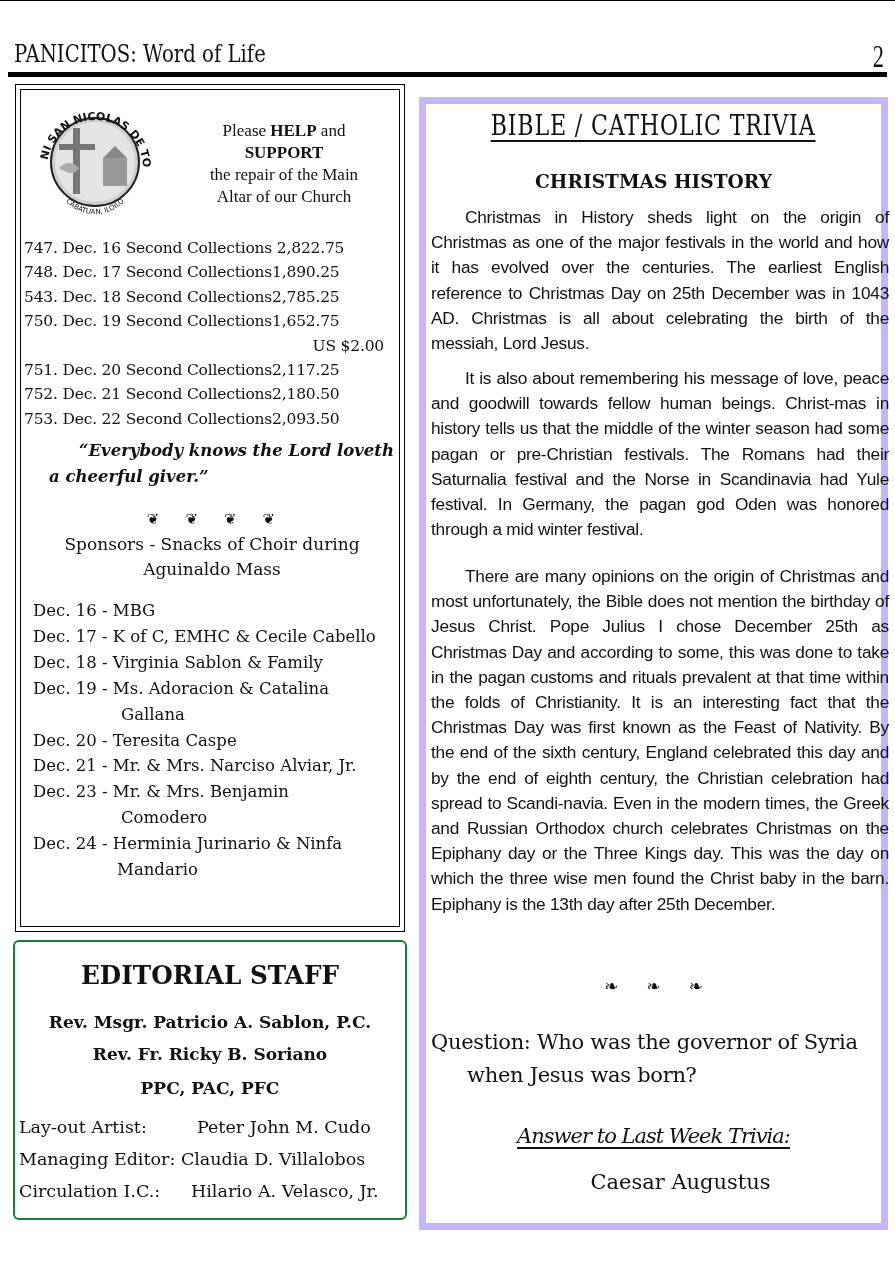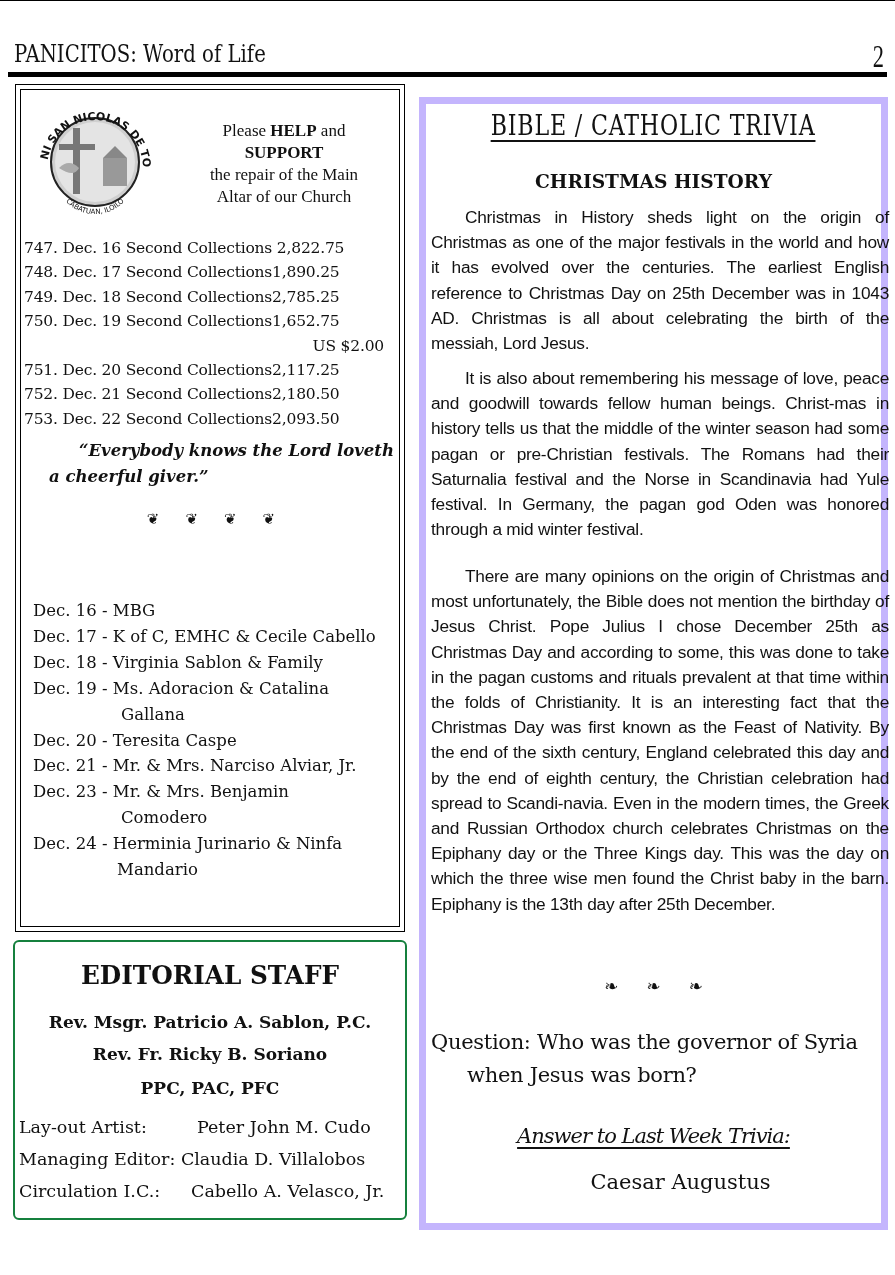--- a/index.html
+++ b/index.html
@@ -173,37 +173,41 @@
     <div class="help">
       <div><span>Please </span><b>HELP</b><span> and</span></div>
       <div><b>SUPPORT</b></div>
       <div>the repair of the Main</div>
       <div>Altar  of our Church</div>
     </div>
 
     <div class="collections">
       <div class="row"><span>747.</span> <span>Dec. 16</span> <span>Second Collections</span><span> 2,822.75</span></div>
       <div class="row"><span>748.</span> <span>Dec. 17</span> <span>Second Collections</span><span>1,890.25</span></div>
-      <div class="row"><span>749.</span> <span>Dec. 18</span> <span>Second Collections</span><span>2,785.25</span></div>
+      <div class="row"><span>543.</span> <span>Dec. 18</span> <span>Second Collections</span><span>2,785.25</span></div>
       <div class="row"><span>750.</span> <span>Dec. 19</span> <span>Second Collections</span><span>1,652.75</span></div>
       <div class="row usd">US $2.00</div>
       <div class="row"><span>751.</span> <span>Dec. 20</span> <span>Second Collections</span><span>2,117.25</span></div>
       <div class="row"><span>752.</span> <span>Dec. 21</span> <span>Second Collections</span><span>2,180.50</span></div>
       <div class="row"><span>753.</span> <span>Dec. 22</span> <span>Second Collections</span><span>2,093.50</span></div>
     </div>
 
     <div class="quote">
       <div class="indent">“Everybody knows the Lord loveth</div>
       <div>a cheerful giver.”</div>
     </div>
 
     <div class="fleurons fleurons-left">
       <span>❦</span><span>❦</span><span>❦</span><span>❦</span>
     </div>
 
+    <div class="sponsors-title">
+      <div>Sponsors - Snacks of Choir during</div>
+      <div>Aguinaldo Mass</div>
+    </div>
 
     <div class="sponsor-list">
       <div class="item"><span>Dec. 16 -</span> <span>MBG</span></div>
       <div class="item"><span>Dec. 17 -</span> <span>K of C, EMHC &amp; Cecile Cabello</span></div>
       <div class="item"><span>Dec. 18 -</span> <span>Virginia Sablon &amp; Family</span></div>
       <div class="item"><span>Dec. 19 -</span> <span>Ms. Adoracion &amp; Catalina</span></div>
       <div class="item cont">Gallana</div>
       <div class="item"><span>Dec. 20 -</span> <span>Teresita Caspe</span></div>
       <div class="item"><span>Dec. 21 -</span> <span>Mr. &amp; Mrs. Narciso Alviar, Jr.</span></div>
       <div class="item"><span>Dec. 23 -</span> <span>Mr. &amp; Mrs. Benjamin</span></div>
@@ -214,21 +218,21 @@
   </div>
 </div>
 
 <div class="editorial">
   <div class="ed-title">EDITORIAL STAFF</div>
   <div class="ed-line ed-l1">Rev. Msgr. Patricio A. Sablon, P.C.</div>
   <div class="ed-line ed-l2">Rev. Fr. Ricky B. Soriano</div>
   <div class="ed-line ed-l3">PPC, PAC, PFC</div>
   <div class="ed-role ed-r2"><span class="label" style="width:auto">Managing Editor:</span> <span>Claudia D. Villalobos</span></div>
   <div class="ed-role ed-r1"><span class="label">Lay-out Artist:</span><span>Peter John M. Cudo</span></div>
-  <div class="ed-role ed-r3"><span class="label" style="width:172px">Circulation I.C.:</span><span>Cabello A. Velasco, Jr.</span></div>
+  <div class="ed-role ed-r3"><span class="label" style="width:172px">Circulation I.C.:</span><span>Hilario A. Velasco, Jr.</span></div>
 </div>
 
 <div class="right-box">
   <div class="trivia-title"><span>BIBLE / CATHOLIC TRIVIA</span></div>
   <div class="article-title">CHRISTMAS HISTORY</div>
   <div class="para p1">Christmas in History sheds light on the origin of Christmas as one of the major festivals in the world and how it has evolved over the centuries. The earliest English reference to Christmas Day on 25th December was in 1043 AD. Christmas is all about celebrating the birth of the messiah, Lord Jesus.</div>
   <div class="para p2">It is also about remembering his message of love, peace and goodwill towards fellow human beings. Christ-mas in history tells us that the middle of the winter season had some pagan or pre-Christian festivals. The Romans had their Saturnalia festival and the Norse in Scandinavia had Yule festival. In Germany, the pagan god Oden was honored through a mid winter festival.</div>
   <div class="para p3">There are many opinions on the origin of Christmas and most unfortunately, the Bible does not mention the birthday of Jesus Christ. Pope Julius I chose December 25th as Christmas Day and according to some, this was done to take in the pagan customs and rituals prevalent at that time within the folds of Christianity. It is an interesting fact that the Christmas Day was first known as the Feast of Nativity. By the end of the sixth century, England celebrated this day and by the end of eighth century, the Christian celebration had spread to Scandi-navia. Even in the modern times, the Greek and Russian Orthodox church celebrates Christmas on the Epiphany day or the Three Kings day. This was the day on which the three wise men found the Christ baby in the barn. Epiphany is the 13th day after 25th December.</div>
   <div class="fleurons-right">
     <span>❧</span><span>❧</span><span>❧</span>

